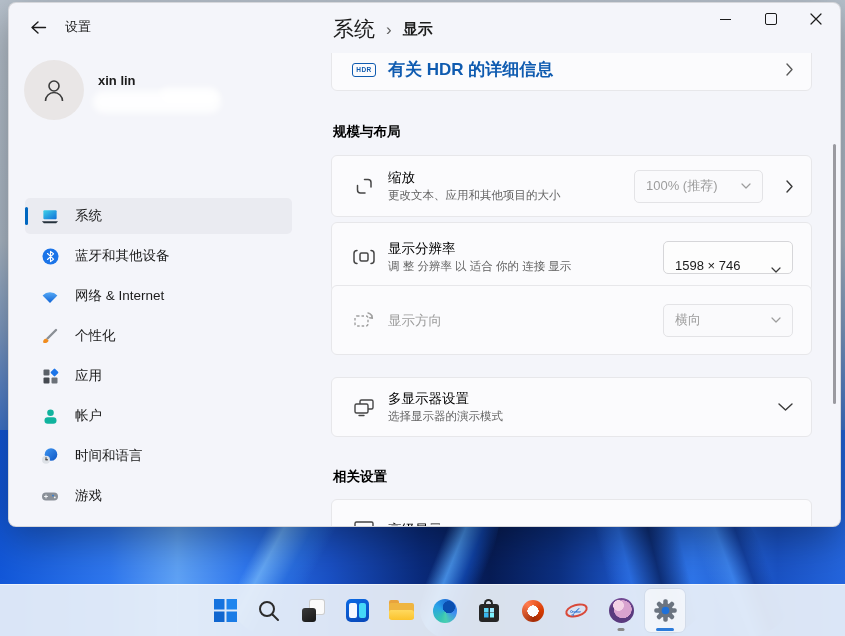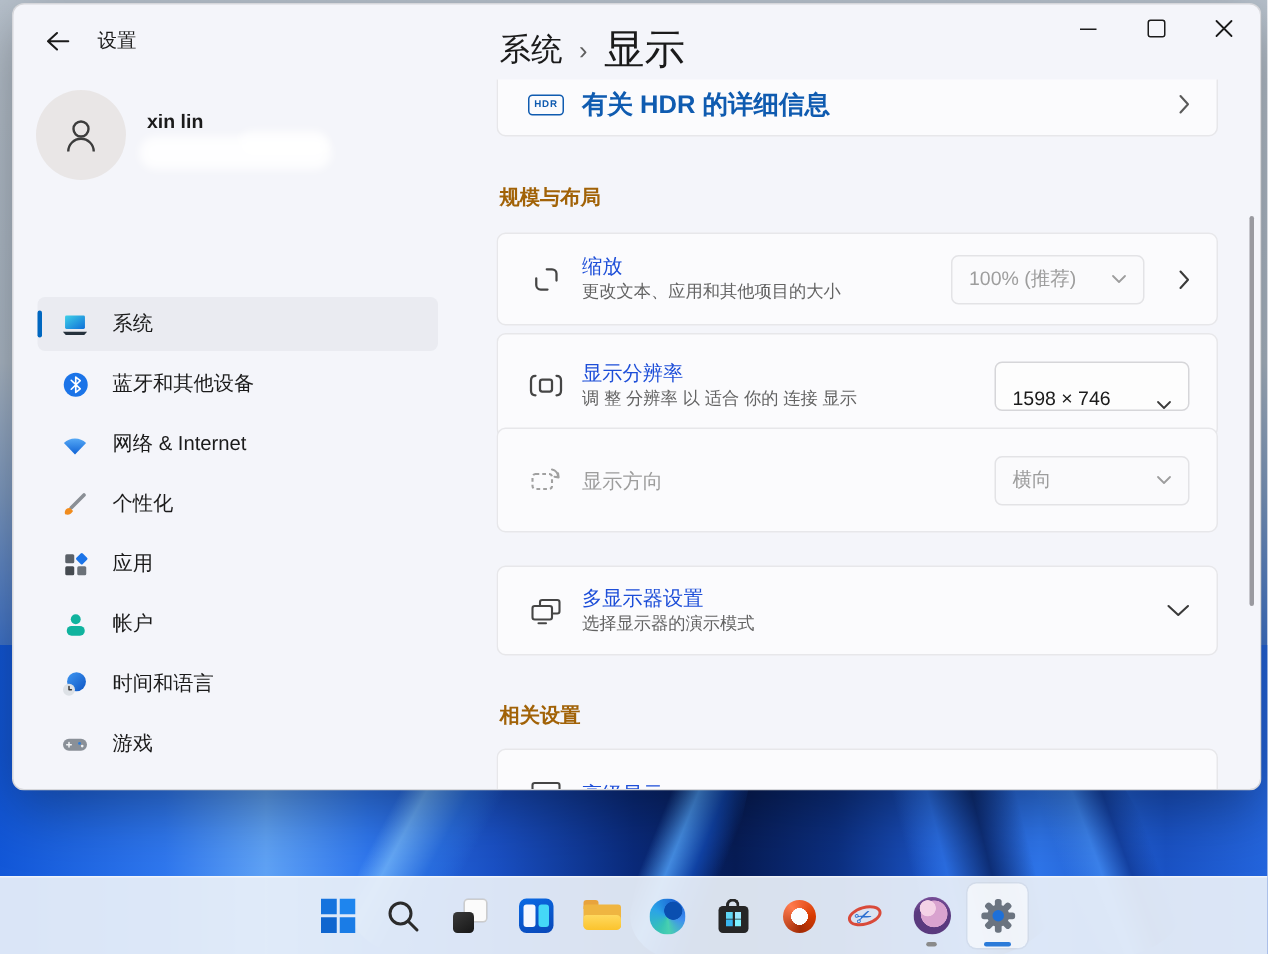--- a/index.html
+++ b/index.html
@@ -34,21 +34,21 @@
   .win-controls{position:absolute;right:2px;top:0;display:flex;}
   .wc-btn{width:45px;height:32px;display:flex;align-items:center;justify-content:center;
     background:transparent;border:none;padding:0;cursor:pointer;}
   .wc-min{width:11px;height:0;border-top:1.4px solid #1b1b1b;display:block;}
   .wc-max{width:10px;height:10px;border:1.3px solid #1b1b1b;border-radius:2px;display:block;}
 
   
   .breadcrumb{position:absolute;left:324px;top:12px;display:flex;align-items:center;gap:11px;}
   .bc-parent{font-size:21px;color:#1b1b1b;}
   .bc-sep{font-size:17px;color:#5f5f5f;padding-top:2px;}
-  .bc-current{font-size:27px;font-weight:400;color:#1b1b1b;}
+  .bc-current{font-size:15px;font-weight:700;color:#1b1b1b;}
 
   
   .avatar{position:absolute;left:15px;top:57px;width:60px;height:60px;border-radius:50%;
     background:#e9e6e6;display:flex;align-items:center;justify-content:center;}
   .user-name{position:absolute;left:89px;top:70px;font-size:13px;font-weight:700;color:#1b1b1b;}
   .email-blur{position:absolute;left:84px;top:88px;width:128px;height:22px;border-radius:12px;
     background:rgba(255,255,255,.85);filter:blur(3px);}
   .email-blur2{position:absolute;left:150px;top:84px;width:60px;height:18px;border-radius:10px;
     background:rgba(255,255,255,.7);filter:blur(3px);}
 
@@ -70,29 +70,29 @@
   .nav-ico{width:18px;height:18px;display:flex;align-items:center;justify-content:center;}
   .nav-label{margin-left:16px;font-size:13.5px;color:#1b1b1b;}
 
   
   .content-scroll{position:absolute;left:322px;top:50px;width:492px;height:475px;overflow:hidden;}
   .card{position:absolute;left:0;width:481px;background:#fbfbfd;border:1px solid #e7e7ea;
     border-radius:6px;box-sizing:border-box;}
   .row{display:flex;align-items:center;height:100%;padding:0 18px 0 20px;box-sizing:border-box;}
   .row-ico{width:24px;display:flex;justify-content:center;}
   .row-text{flex:1;margin-left:12px;}
-  .row-title{font-size:13.5px;color:#1d4ed8;line-height:17px;}
+  .row-title{font-size:13.5px;color:#000000;line-height:17px;}
   .row-sub{font-size:11.5px;color:#636363;line-height:15px;margin-top:2px;}
   .row.disabled .row-title{color:#9d9d9d;}
   .dd{height:33px;border:1px solid #d6d6d9;border-radius:5px;background:#fdfdfd;display:flex;
     align-items:center;justify-content:space-between;padding:0 11px;box-sizing:border-box;
     font-size:13px;color:#1b1b1b;cursor:pointer;font-family:inherit;}
   .dd.disabled{color:#9d9d9d;border-color:#e3e3e6;background:#fafafc;cursor:default;}
   .chev-col{width:30px;display:flex;justify-content:flex-end;align-items:center;}
-  .section-title{position:absolute;left:2px;font-size:13.5px;font-weight:700;color:#a16207;}
+  .section-title{position:absolute;left:2px;font-size:13.5px;font-weight:700;color:#000000;}
 
   .hdr-card{top:-30px;height:68px;}
   .hdr-ico{width:24px;height:14px;border:1.5px solid #0f5bb0;border-radius:3px;color:#0f5bb0;
     font-size:6.5px;font-weight:700;display:flex;align-items:center;justify-content:center;
     letter-spacing:.5px;box-sizing:border-box;}
   .hdr-link{font-size:17px;font-weight:700;color:#0f5bb0;margin-left:12px;flex:1;cursor:pointer;}
   .hdr-inner{position:absolute;left:20px;right:18px;top:34px;display:flex;align-items:center;}
 
   .sec1{top:70px;}
   .card-scale{top:102px;height:62px;}

